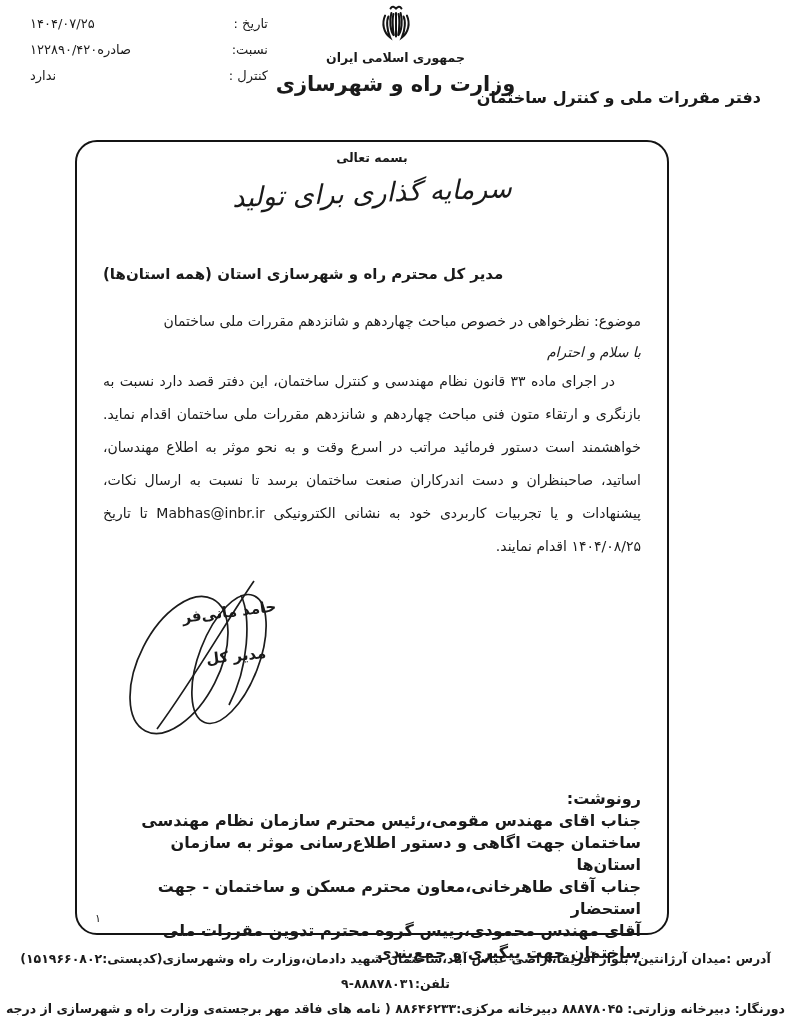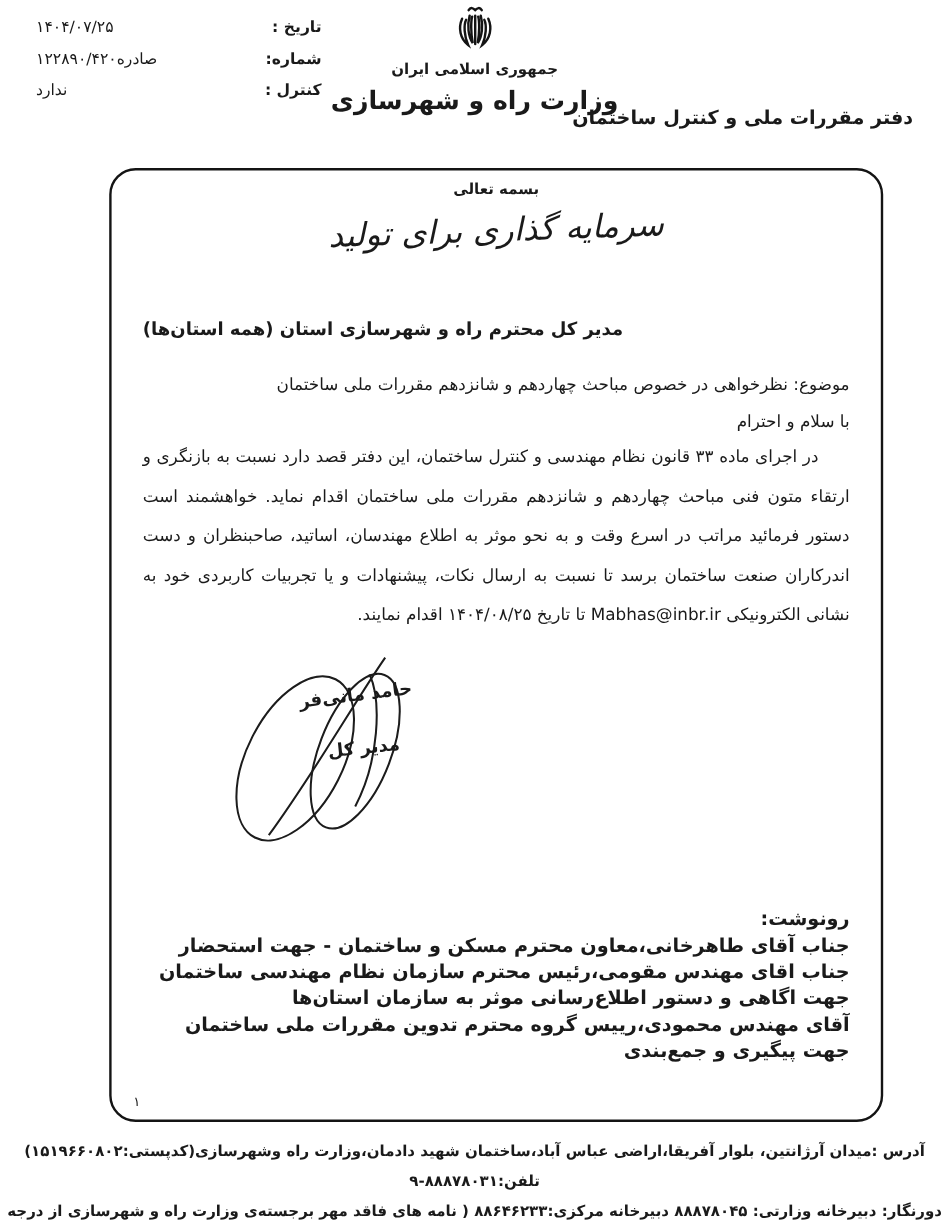--- a/index.html
+++ b/index.html
@@ -9,35 +9,35 @@
   }
   
   .letterhead{position:absolute;top:0;left:0;width:791px;height:135px;}
   .head-center{position:absolute;top:3px;left:50%;transform:translateX(-50%);text-align:center;width:320px;}
   .emblem{display:inline-block;height:42px;}
   .country-name{font-size:12.5px;font-weight:bold;margin-top:1px;}
   .ministry-name{font-size:21px;font-weight:bold;margin-top:7px;}
   .office-name{position:absolute;top:88px;right:30px;font-size:16px;font-weight:bold;direction:rtl;}
   .doc-meta{position:absolute;top:16px;left:30px;width:238px;direction:rtl;font-size:13px;}
   .meta-row{display:flex;justify-content:space-between;align-items:baseline;margin-bottom:11px;}
-  .meta-label{font-weight:bold;white-space:nowrap;}
+  .meta-label{font-weight:normal;white-space:nowrap;}
   .meta-value{white-space:nowrap;}
   
   .letter-frame{
-    position:absolute;left:91px;top:140px;width:645px;height:795px;box-sizing:border-box;
+    position:absolute;left:75px;top:140px;width:594px;height:795px;box-sizing:border-box;
     border:2.5px solid #141414;border-radius:22px;padding:8px 26px 0 26px;direction:rtl;
   }
   .besmele{text-align:center;font-size:12.5px;font-weight:600;}
   .slogan{
     text-align:center;font-size:27px;font-style:italic;font-weight:500;margin-top:4px;height:52px;line-height:48px;
     transform:rotate(-2deg);
   }
   .recipient{margin-top:44px;font-size:15px;font-weight:bold;text-align:left;}
   .subject{margin-top:30px;font-size:14px;text-align:right;}
-  .salutation{margin-top:15px;font-size:14px;text-align:right;}
+  .salutation{margin-top:15px;font-size:14px;text-align:right;font-style:italic;}
   .body-par{
     margin-top:5px;font-size:14px;line-height:33px;text-align:justify;text-align-last:right;
     text-indent:26px;
   }
   
   .sig-area{position:relative;height:165px;margin-top:14px;}
   .sig-svg{position:absolute;right:315px;top:0;}
   .sig-name{position:absolute;right:365px;top:26px;font-size:15px;font-weight:bold;transform:rotate(-7deg);white-space:nowrap;}
   .sig-title{position:absolute;right:375px;top:70px;font-size:15px;font-weight:bold;transform:rotate(-6deg);white-space:nowrap;}
   
@@ -68,21 +68,21 @@
     <div class="country-name">جمهوری اسلامی ایران</div>
     <div class="ministry-name">وزارت راه و شهرسازی</div>
   </div>
 
   <div class="doc-meta">
     <div class="meta-row">
       <span class="meta-label">تاریخ :</span>
       <span class="meta-value" dir="ltr">۱۴۰۴/۰۷/۲۵</span>
     </div>
     <div class="meta-row">
-      <span class="meta-label">شماره:</span>
+      <span class="meta-label">نسبت:</span>
       <span class="meta-value" dir="ltr"><span>۱۲۲۸۹۰/۴۲۰</span><span>صادره</span></span>
     </div>
     <div class="meta-row">
       <span class="meta-label">کنترل :</span>
       <span class="meta-value">ندارد</span>
     </div>
   </div>
 
   <div class="office-name">دفتر مقررات ملی و کنترل ساختمان</div>
 </div>
@@ -108,22 +108,22 @@
           <path d="M150 18 C160 40 158 90 138 128"></path>
         </g>
       </svg>
     </span>
     <div class="sig-name">حامد مانی‌فر</div>
     <div class="sig-title">مدیر کل</div>
   </div>
 
   <div class="cc">
     <div class="cc-label">رونوشت:</div>
+    <div class="cc-item">جناب اقای مهندس مقومی،رئیس محترم سازمان نظام مهندسی ساختمان جهت اگاهی و دستور اطلاع‌رسانی موثر به سازمان استان‌ها</div>
     <div class="cc-item">جناب آقای طاهرخانی،معاون محترم مسکن و ساختمان - جهت استحضار</div>
-    <div class="cc-item">جناب اقای مهندس مقومی،رئیس محترم سازمان نظام مهندسی ساختمان جهت اگاهی و دستور اطلاع‌رسانی موثر به سازمان استان‌ها</div>
     <div class="cc-item">آقای مهندس محمودی،رییس گروه محترم تدوین مقررات ملی ساختمان جهت پیگیری و جمع‌بندی</div>
   </div>
 
   <div class="page-num">۱</div>
 </div>
 
 <div class="doc-footer">
   <div>آدرس :میدان آرژانتین، بلوار آفریقا،اراضی عباس آباد،ساختمان شهید دادمان،وزارت راه وشهرسازی(کدپستی:۱۵۱۹۶۶۰۸۰۲) تلفن:۸۸۸۷۸۰۳۱-۹</div>
   <div>دورنگار: دبیرخانه وزارتی: ۸۸۸۷۸۰۴۵ دبیرخانه مرکزی:۸۸۶۴۶۲۳۳ ( نامه های فاقد مهر برجسته‌ی وزارت راه و شهرسازی از درجه اعتبار ساقط می باشد)</div>
 </div>

